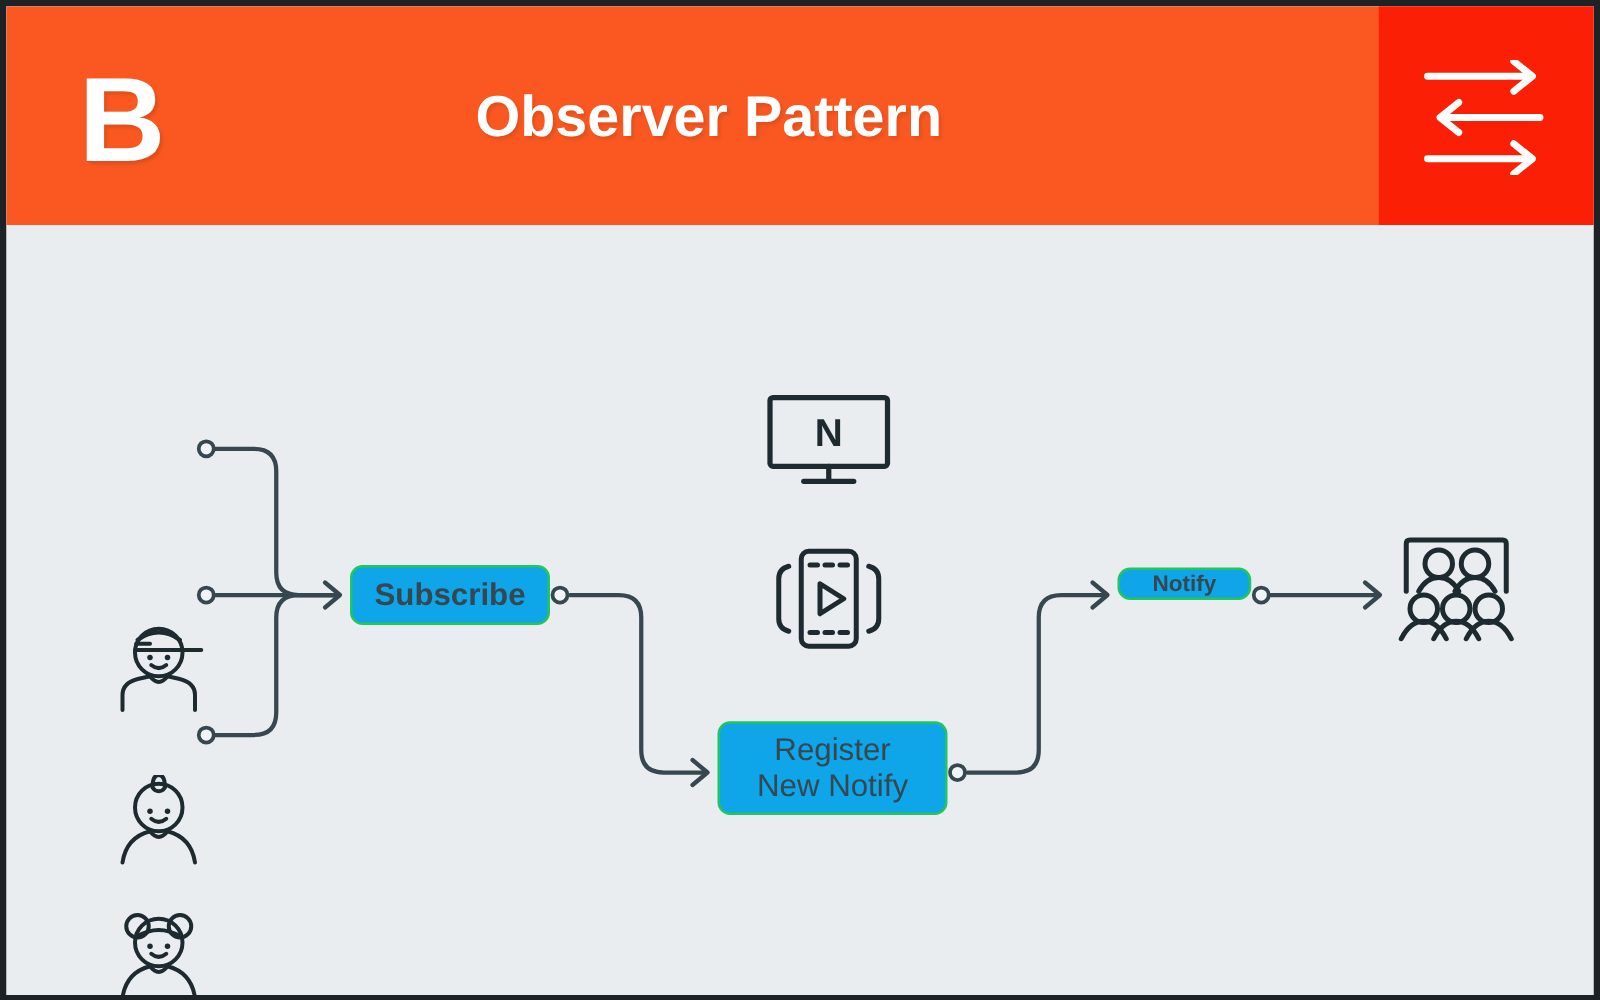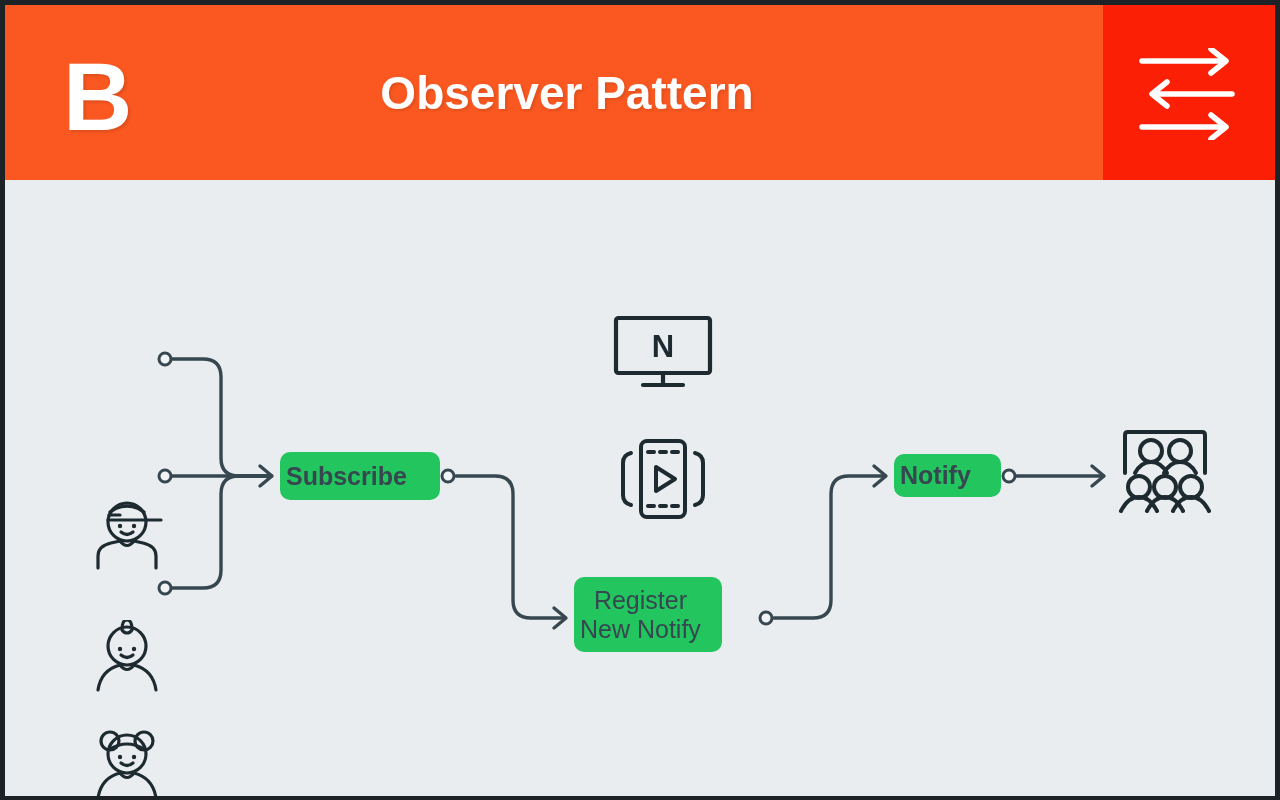--- a/index.html
+++ b/index.html
@@ -91,55 +91,55 @@
     left: 0;
     top: 175px;
     width: 1270px;
     height: 616px;
   }
 
   .diagram svg { display: block; }
 
   .node {
     position: absolute;
-    background: #22c55e;
-    border: 6px solid #22c55e;
+    background: #0ea5e9;
+    border: 2px solid #22c55e;
     border-radius: 10px;
     color: #36474f;
     font-weight: bold;
     display: flex;
     align-items: center;
-    justify-content: flex-start;
+    justify-content: center;
     text-align: center;
     line-height: 1.15;
   }
 
   .node-subscribe {
     left: 275px;
     top: 272px;
     width: 160px;
     height: 48px;
     font-size: 25px;
   }
 
   .node-register {
     left: 569px;
     top: 397px;
-    width: 148px;
+    width: 184px;
     height: 75px;
     font-size: 25px;
     font-weight: normal;
   }
 
   .node-notify {
     left: 889px;
     top: 274px;
     width: 107px;
-    height: 43px;
-    font-size: 25px;
+    height: 26px;
+    font-size: 18px;
   }
 
   .icon-abs { position: absolute; }
 
   .av1 { left: 88px; top: 318px; }
   .av2 { left: 88px; top: 440px; }
   .av3 { left: 88px; top: 548px; }
 
   .ic-monitor { left: 608px; top: 135px; }
   .ic-film    { left: 608px; top: 258px; }

